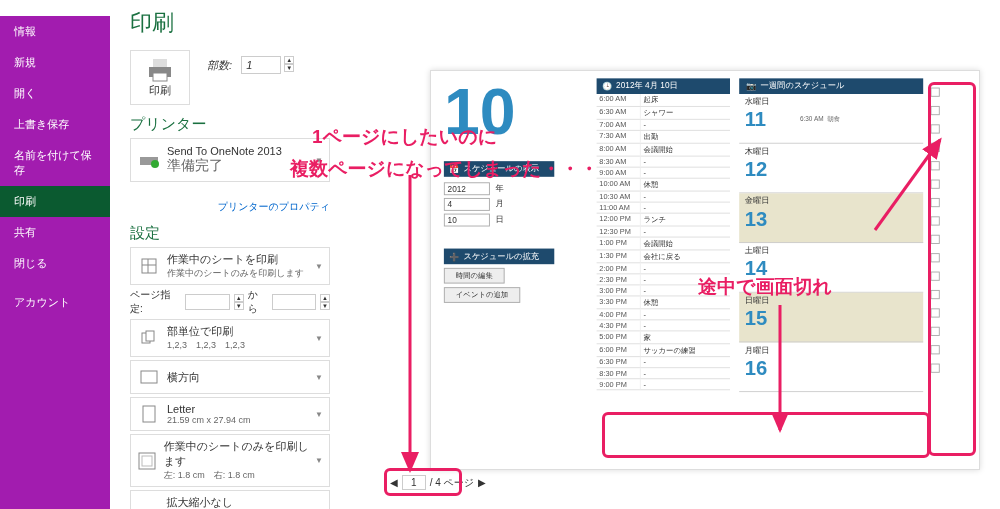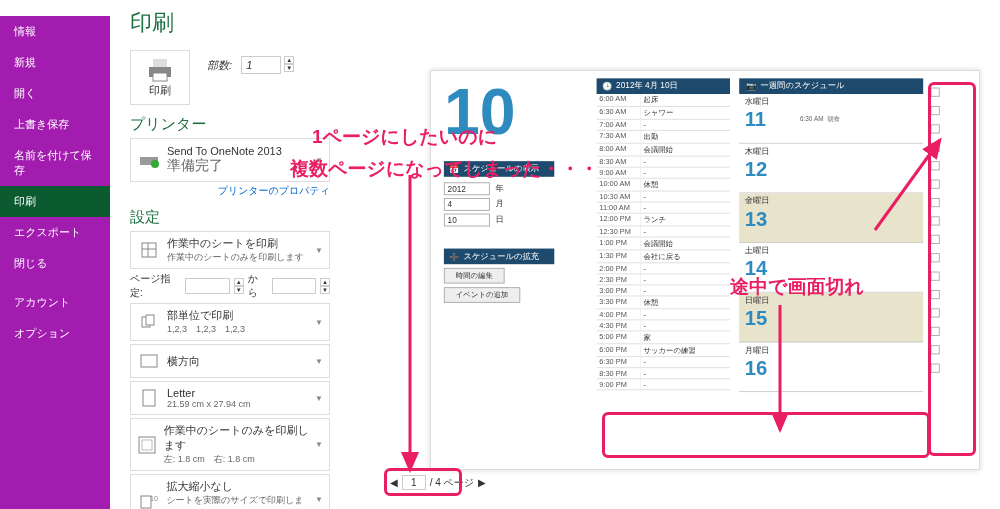--- a/index.html
+++ b/index.html
@@ -14,21 +14,21 @@
 .print-btn-box svg { display: block; margin: 0 auto; }
 .copies { display: inline-block; vertical-align: top; margin-top: 6px; font-style: italic; }
 .copies-label { margin-right: 6px; }
 .numbox { display: inline-block; border: 1px solid #ccc; width: 40px; padding: 2px 4px; }
 .spin { display: inline-block; vertical-align: top; }
 .spin div { width: 10px; height: 8px; border: 1px solid #ccc; font-size: 6px; text-align: center; line-height: 6px; }
 .section-title { color: #1a7040; font-size: 15px; margin: 10px 0 4px; }
 .printer-row { border: 1px solid #ddd; padding: 6px; width: 200px; display: flex; align-items: center; gap: 6px; }
 .printer-name { font-size: 11px; }
 .printer-status { font-size: 14px; color: #666; }
-.link { color: #0066cc; font-size: 10px; text-align: right; width: 200px; margin-top: 2px; }
+.link { color: #0066cc; font-size: 10px; text-align: right; width: 200px; margin-top: 18px; }
 .setting-row { border: 1px solid #ddd; padding: 4px 6px; width: 200px; display: flex; align-items: center; gap: 6px; margin-bottom: 3px; }
 .setting-row .txt1 { font-size: 11px; }
 .setting-row .txt2 { font-size: 9px; color: #666; }
 .page-range { font-size: 10px; display: flex; align-items: center; gap: 4px; width: 200px; margin-bottom: 3px; }
 .page-range .lbl { }
 .page-range .box { border: 1px solid #ccc; width: 46px; height: 16px; }
 .icon-slot { width: 24px; height: 24px; display: flex; align-items: center; justify-content: center; }
 .dd-arrow { margin-left: auto; font-size: 8px; color: #888; }
 .preview { position: absolute; left: 430px; top: 70px; width: 550px; height: 400px; border: 1px solid #ddd; background: #fff; box-shadow: 0 0 6px rgba(0,0,0,.15); overflow: hidden; }
 .pv-inner { position: relative; transform: scale(.92); transform-origin: top left; padding: 14px; }
@@ -60,25 +60,24 @@
 </head>
 <body>
 
 <div class="sidebar">
   <div class="item">情報</div>
   <div class="item">新規</div>
   <div class="item">開く</div>
   <div class="item">上書き保存</div>
   <div class="item">名前を付けて保存</div>
   <div class="item active">印刷</div>
-  <div class="item">エクスポート</div>
+  <div class="item">共有</div>
   <div class="item">閉じる</div>
   <div class="sep"></div>
   <div class="item">アカウント</div>
-  <div class="item">オプション</div>
 </div>
 
 <div class="main">
   <div class="h1">印刷</div>
 
   <div>
     <div class="print-btn-box">
       <svg width="30" height="26">
           <rect x="4" y="10" width="22" height="10" fill="#888"></rect>
           <rect x="8" y="2" width="14" height="8" fill="#ddd"></rect>
@@ -416,21 +415,21 @@
 
 <div class="pager">
   <span>◀</span>
   <span class="nbox">1</span>
   <span>/ <span>4 ページ</span></span>
   <span>▶</span>
 </div>
 
 <div class="annot" style="left:312px; top:124px;">1ページにしたいのに</div>
 <div class="annot" style="left:290px; top:156px;">複数ページになってしまった・・・</div>
-<div class="annot" style="left:730px; top:274px;">途中で画面切れ</div>
+<div class="annot" style="left:698px; top:274px;">途中で画面切れ</div>
 <div class="annot-box" style="left:384px; top:468px; width:78px; height:28px;"></div>
 <div class="annot-box" style="left:602px; top:412px; width:328px; height:46px;"></div>
 <div class="annot-box" style="left:928px; top:82px; width:48px; height:374px;"></div>
 <svg class="arrow" style="left:350px; top:170px;" width="80" height="310">
     <defs>
       <marker id="ah1" markerWidth="8" markerHeight="8" refX="6" refY="3" orient="auto">
         <path d="M0,0 L7,3 L0,6 Z" fill="#e91e63"></path>
       </marker>
     </defs>
     <line x1="60" y1="5" x2="60" y2="300" stroke="#e91e63" stroke-width="3" marker-end="url(#ah1)"></line>

